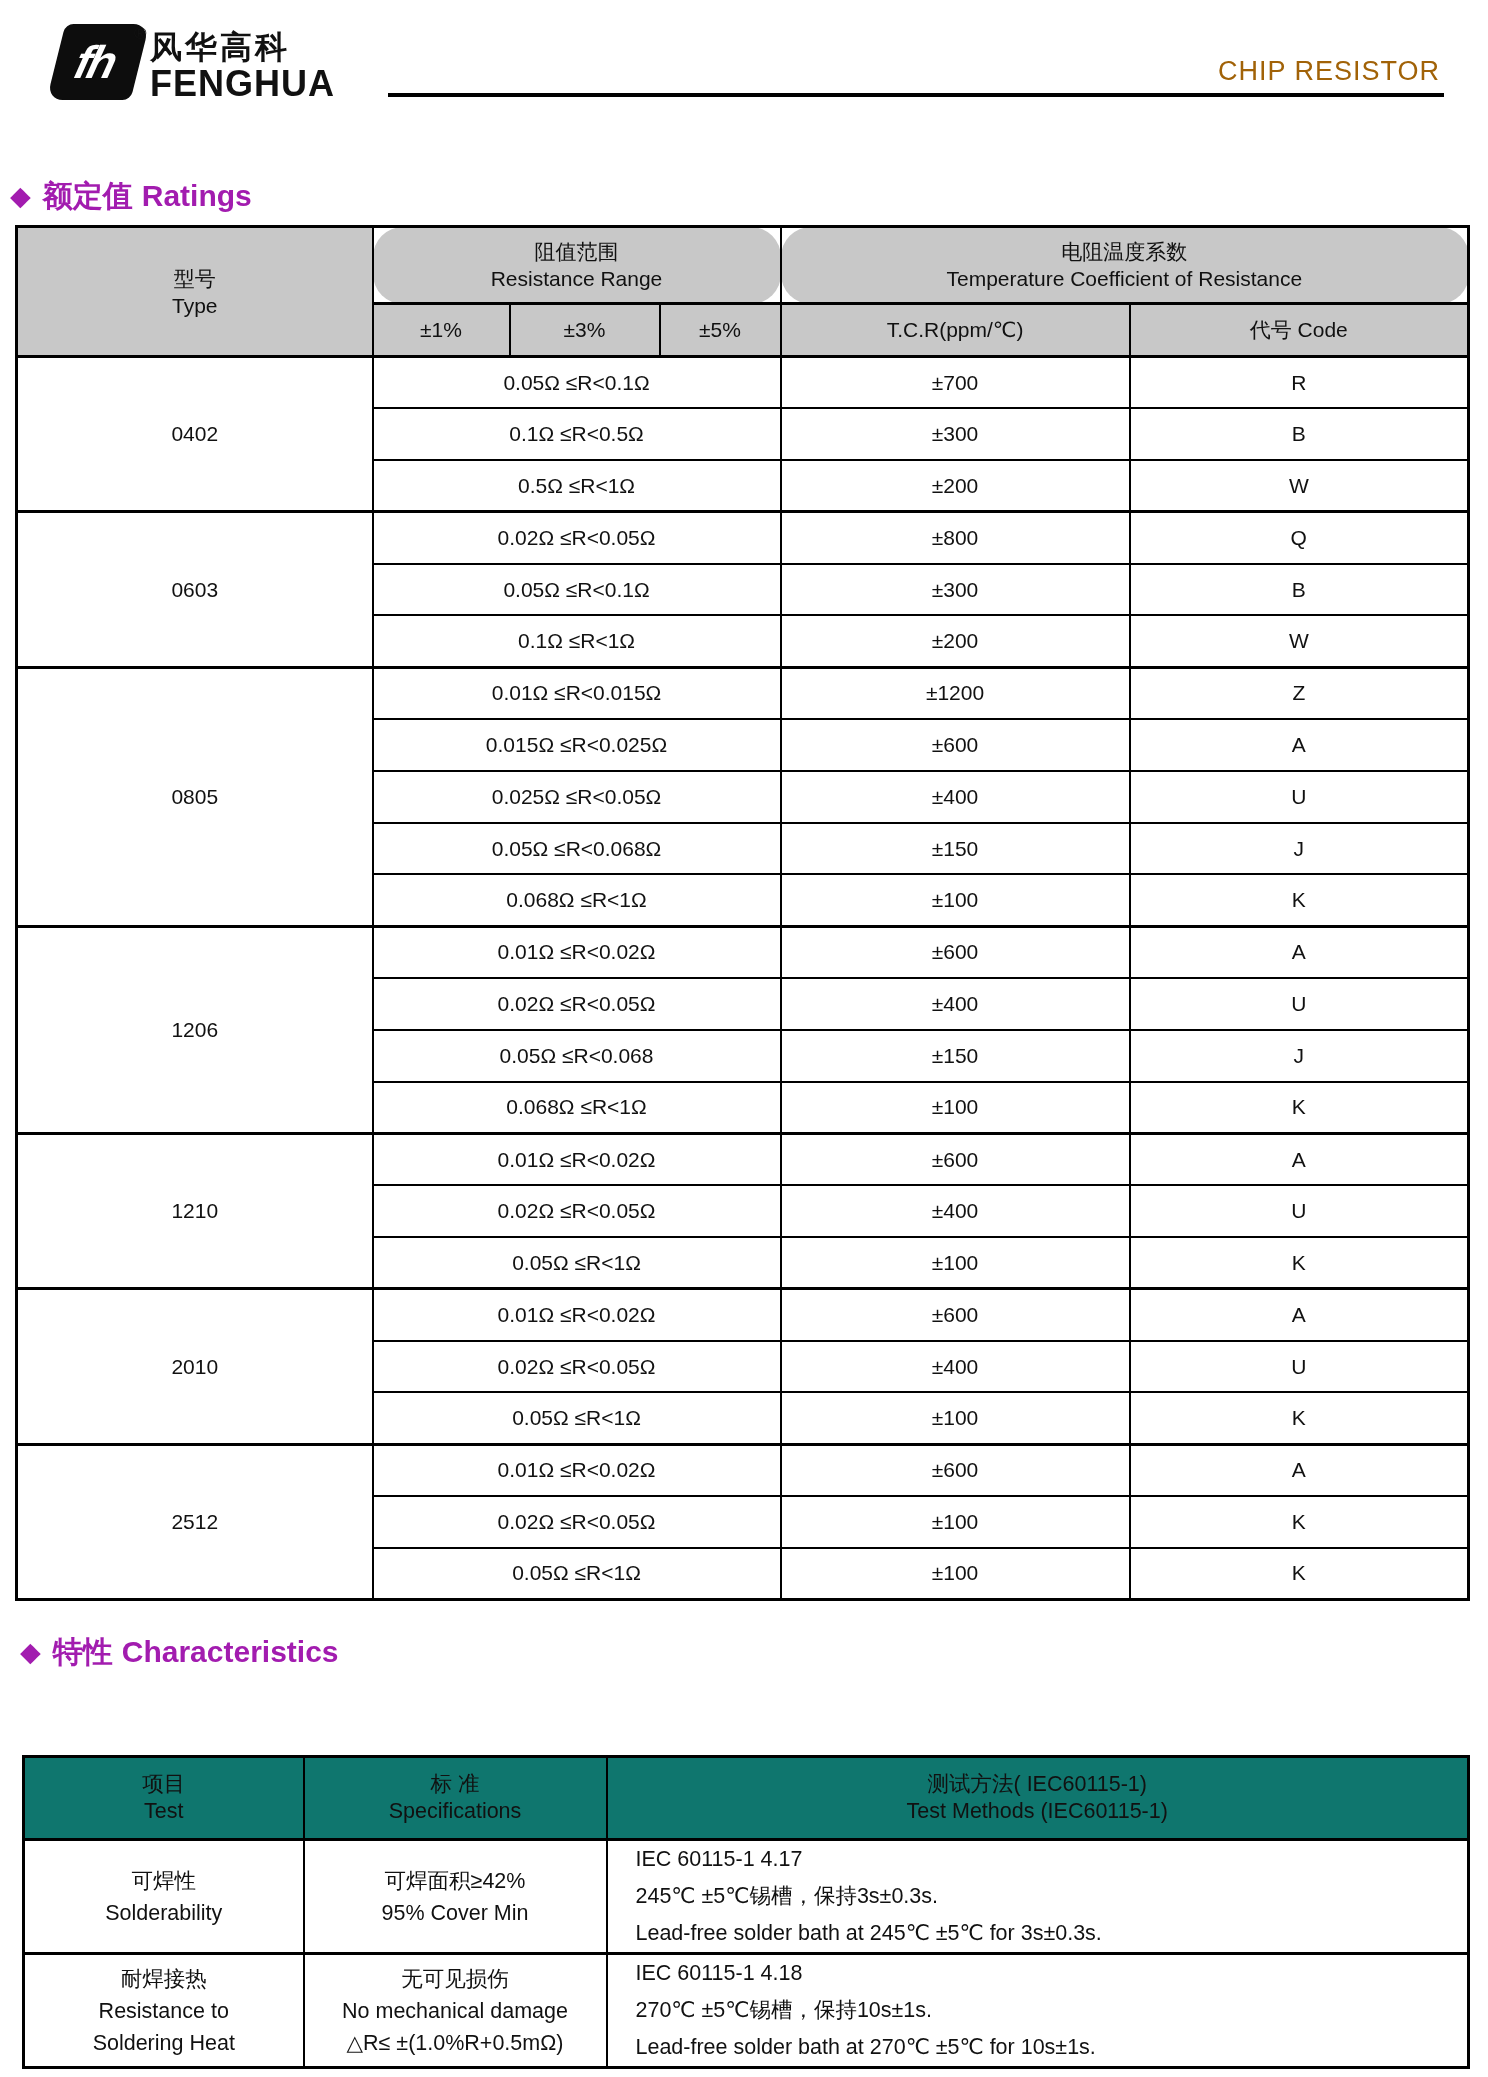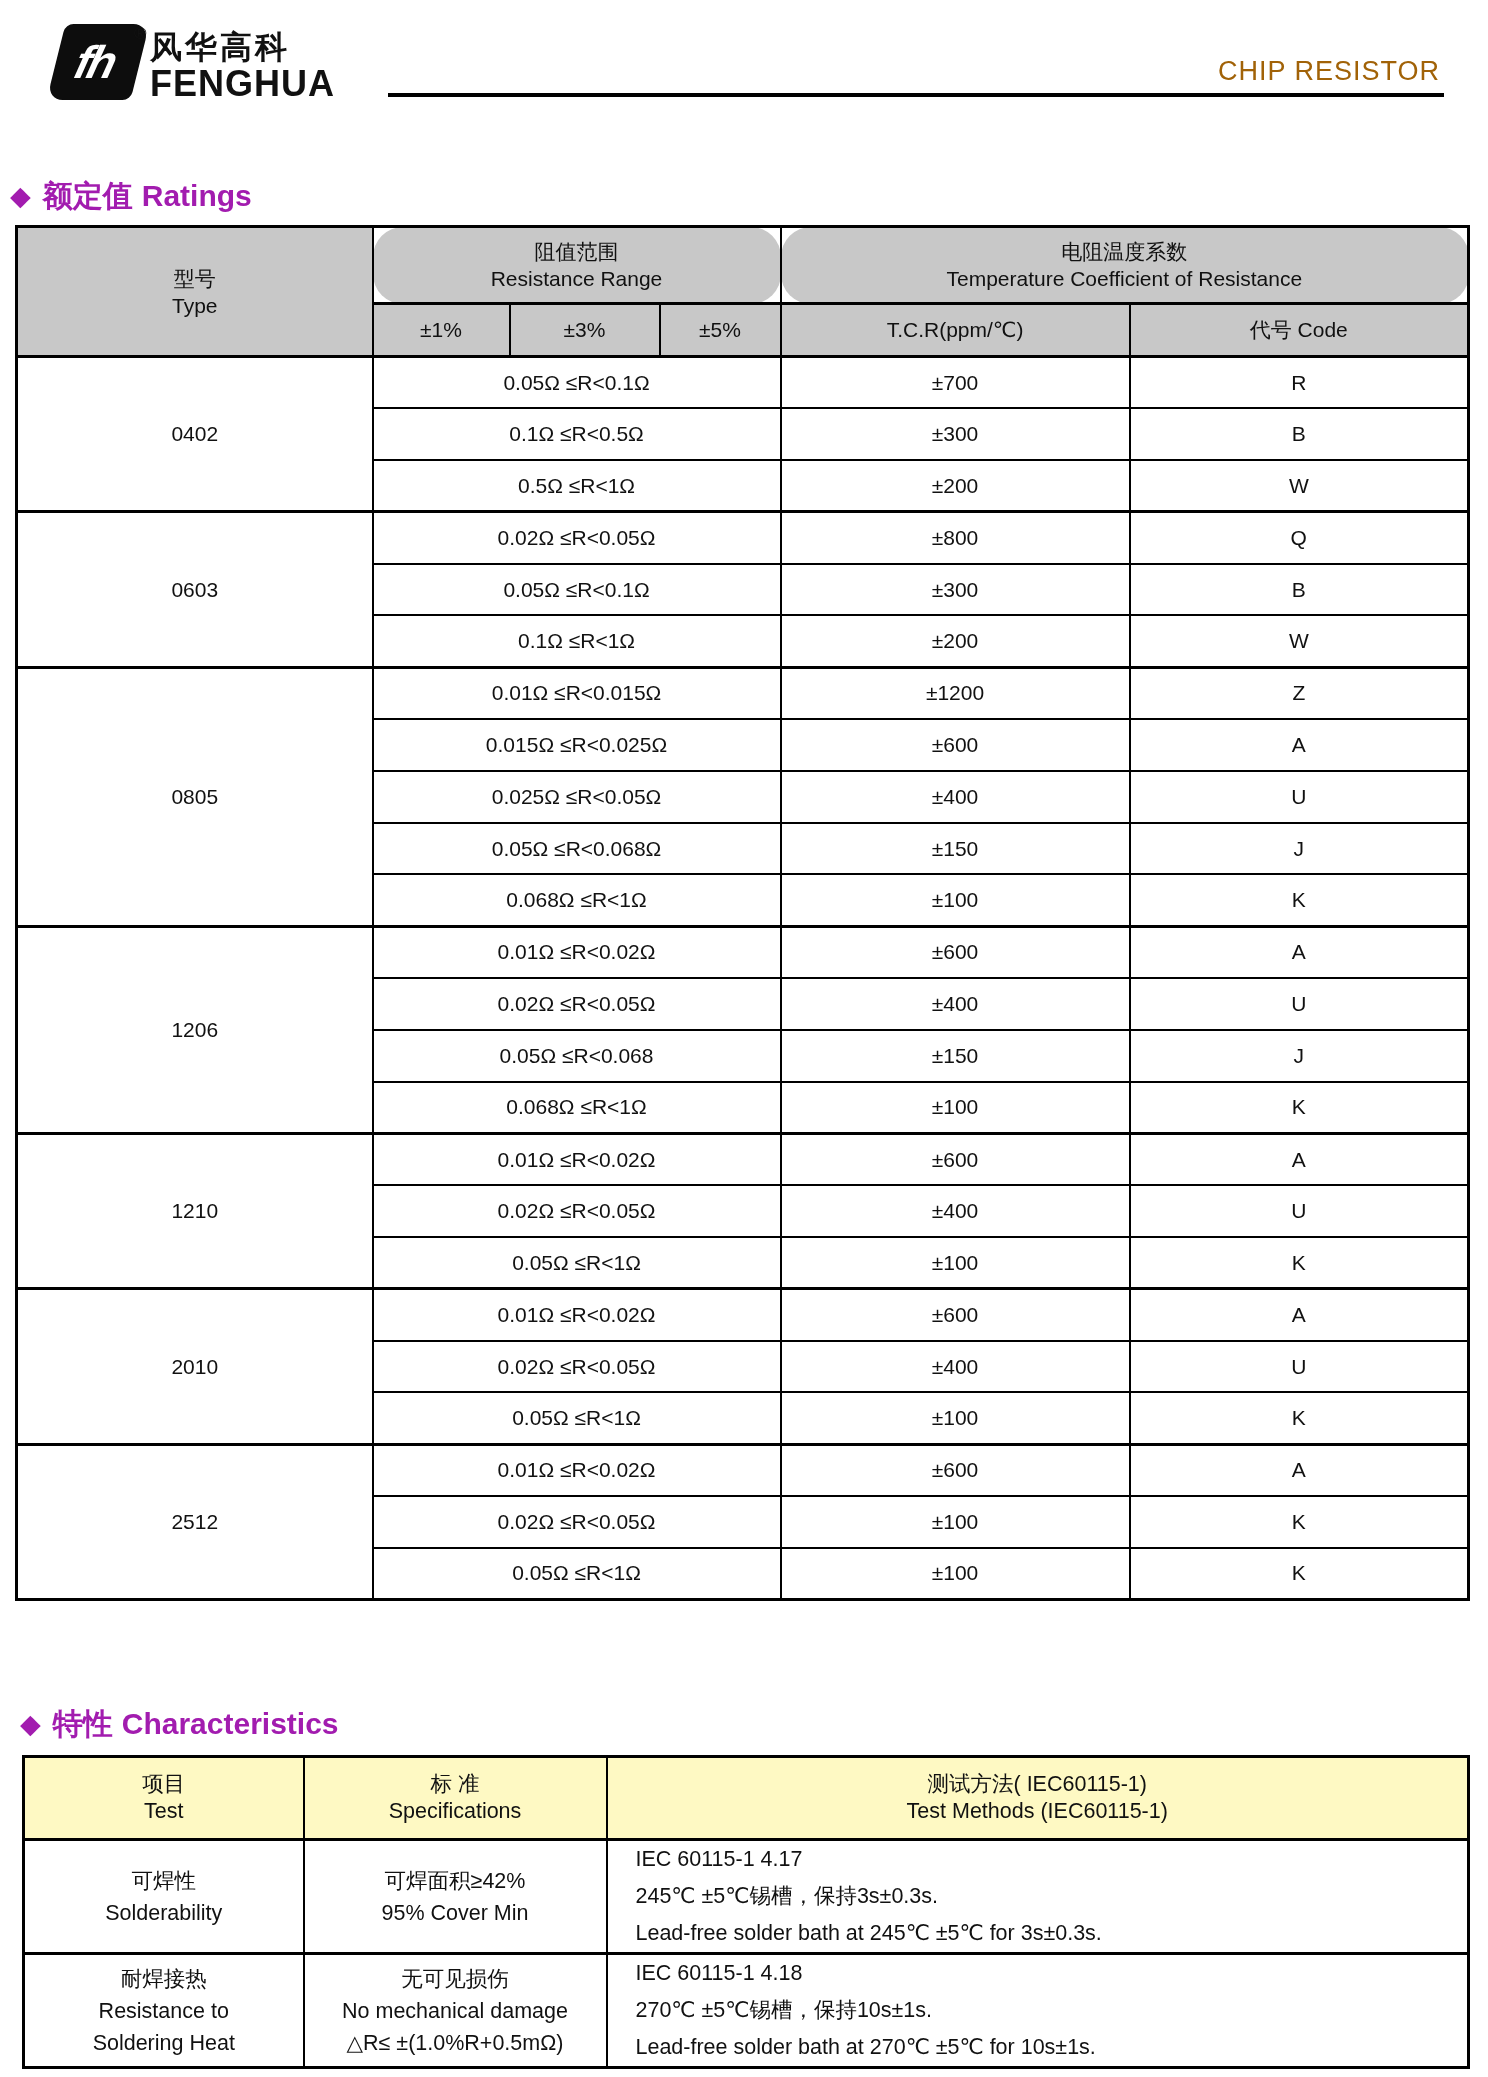--- a/index.html
+++ b/index.html
@@ -43,21 +43,21 @@
     font-size: 27px; letter-spacing: 1px; color:#a16207;
   }
   .header-rule {
     position: absolute; left: 388px; top: 93px;
     width: 1056px; height: 4px; background: #000;
   }
 
   
   .section-heading { position: absolute; font-size: 30px; font-weight: bold; color:#a21caf; white-space: nowrap; }
   #ratings-heading { left: 10px; top: 176px; }
-  #char-heading    { left: 20px; top: 1704px; }
+  #char-heading    { left: 20px; top: 1632px; }
   .section-heading .diamond { font-size: 27px; margin-right: 12px; vertical-align: 1px; }
   .section-heading .en { margin-left: 9px; font-weight: bold; }
 
   
   table { border-collapse: collapse; table-layout: fixed; }
   #ratings-table {
     position: absolute; left: 15px; top: 225px;
     width: 1452px;
     text-align: center;
     font-size: 21px;
@@ -85,21 +85,21 @@
     text-align: center;
     font-size: 21.5px;
     border: 3px solid #000;
   }
   #char-table th, #char-table td {
     border: 2px solid #000;
     font-weight: normal;
     padding: 0;
     vertical-align: middle;
   }
-  #char-table thead th { background: #fef9c3; border-bottom: 3px solid #000; }
+  #char-table thead th { background: #0f766e; border-bottom: 3px solid #000; }
   #char-table thead tr { height: 83px; }
   #char-table tbody tr { border-top: 3px solid #000; }
   #char-table tbody tr.r1 { height: 114px; }
   #char-table tbody tr.r2 { height: 113px; }
   #char-table td.method-cell { text-align: left; padding-left: 28px; margin-left: 45px; }
   #char-table .cell-line { line-height: 32px; }
   #char-table td.method-cell .cell-line { line-height: 37px; }
 </style>
 </head>
 <body>

